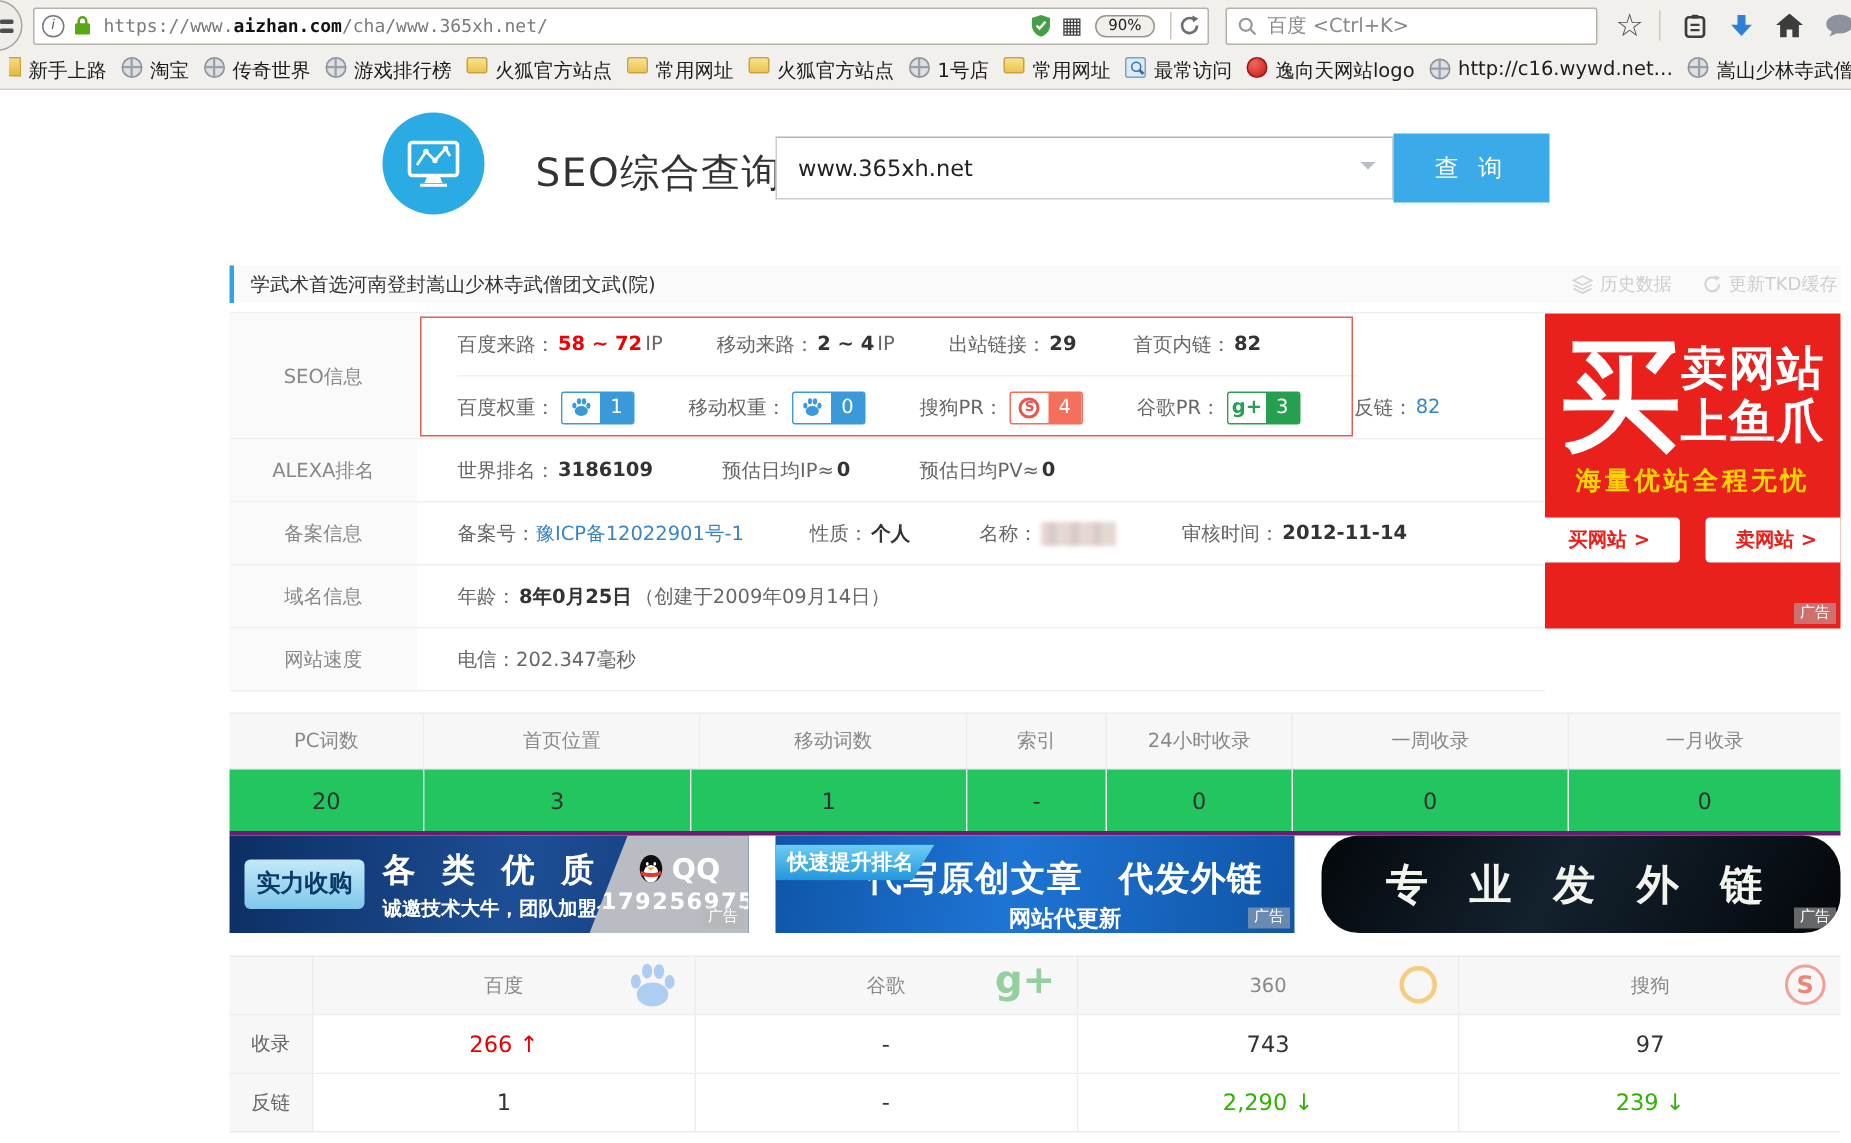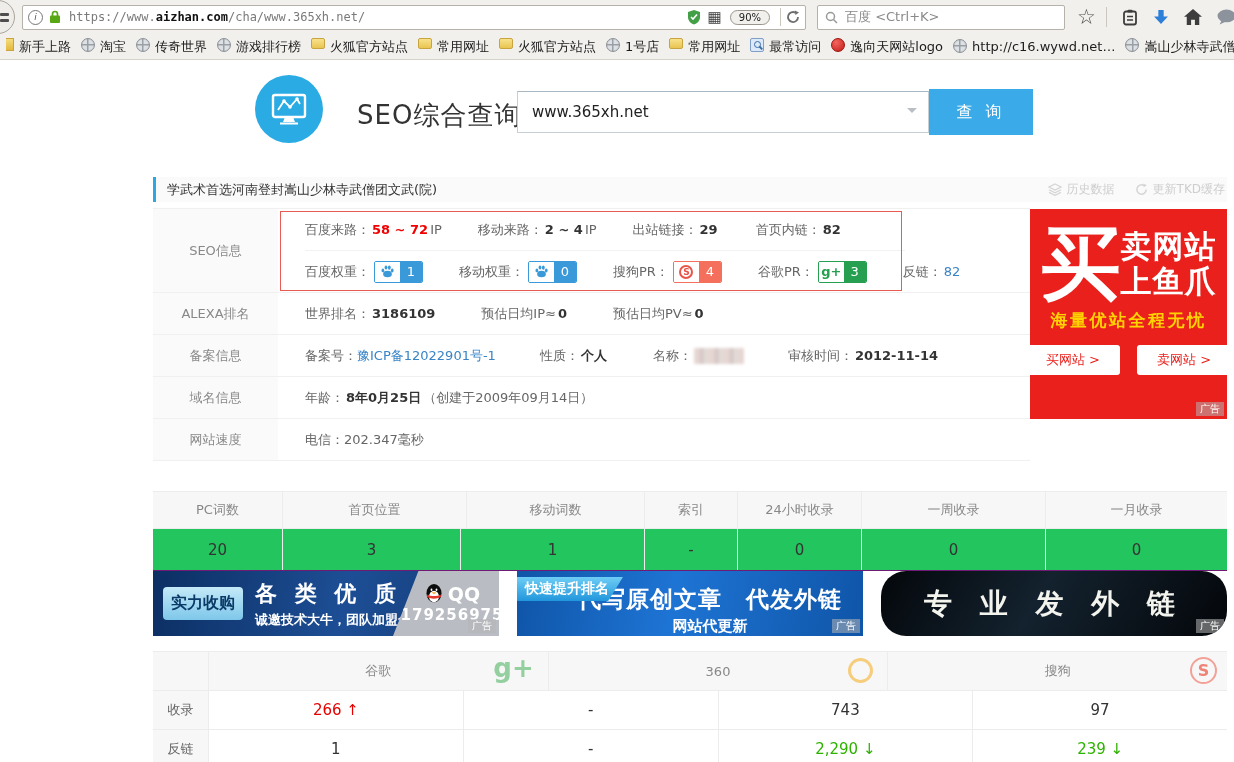--- a/index.html
+++ b/index.html
@@ -96,26 +96,26 @@
      background:repeating-linear-gradient(90deg,#e7d6d2 0 5px,#d8cac9 5px 10px,#e2dad6 10px 15px);
      filter:blur(1.5px);}
   
   .side-ad{position:absolute;left:877px;top:0;width:197px;height:210px;background:#e9201b;color:#fff;
            overflow:hidden;cursor:pointer;}
   .sa-main{display:flex;justify-content:center;align-items:center;margin-top:20px;}
   .sa-big{font-size:80px;font-weight:bold;line-height:0.85;}
   .sa-col{display:flex;flex-direction:column;font-size:31px;font-weight:bold;line-height:1.12;letter-spacing:1px;}
   .sa-sub{color:#ffd400;font-size:17px;font-weight:bold;letter-spacing:2.5px;text-align:center;margin-top:11px;white-space:nowrap;}
   .sa-btns{display:flex;justify-content:center;gap:17px;margin-top:13px;}
-  .sa-btn{background:#fff;color:#e9201b;font-size:13px;font-weight:normal;padding:6px 20px;border-radius:3px;
+  .sa-btn{background:#fff;color:#e9201b;font-size:13px;font-weight:bold;padding:6px 20px;border-radius:3px;
           cursor:pointer;white-space:nowrap;}
   .ad-tag{position:absolute;right:3px;bottom:3px;font-size:10px;color:#fff;
           background:rgba(180,180,180,.55);padding:1px 4px;line-height:1.2;}
   
-  .stats{margin-top:30px;border-top:1px solid #ececec;border-bottom:1px solid #701a75;}
+  .stats{margin-top:14px;border-top:1px solid #ececec;border-bottom:3px solid #701a75;}
   .st-row{display:flex;}
   .st-h .st-c{height:36px;background:#f7f7f7;color:#888;font-size:13px;}
   .st-v .st-c{height:41px;background:#22c55e;color:#333;font-size:15px;}
   .st-c{display:flex;align-items:center;justify-content:center;border-right:1px solid #ececec;box-sizing:border-box;}
   .st-h{border-bottom:1px solid #ececec;}
   .w1{width:130px;} .w2{width:178px;} .w3{width:184px;} .w4{width:93px;}
   .w5{width:124px;} .w6{width:184px;} .w7{width:181px;border-right:none;}
   
   .banners{display:flex;gap:18px;margin-top:0;}
   .banner{flex:1;height:65px;position:relative;overflow:hidden;cursor:pointer;}
@@ -542,20 +542,30 @@
     <div class="banner banner3">
       <span class="b3-title">专 业 发 外 链</span>
       <span class="ad-tag">广告</span>
     </div>
   </div>
 
   <div class="et">
     <div class="et-row et-h">
       <div class="et-label"></div>
       <div class="et-cell">
+        <span>百度</span>
+        <svg class="paw-lg" viewBox="0 0 24 24">
+            <ellipse cx="12" cy="16" rx="7" ry="5.3"></ellipse>
+            <ellipse cx="4.6" cy="10.2" rx="2.2" ry="3.1"></ellipse>
+            <ellipse cx="9.6" cy="5.6" rx="2.3" ry="3.3"></ellipse>
+            <ellipse cx="14.9" cy="5.8" rx="2.3" ry="3.3"></ellipse>
+            <ellipse cx="19.6" cy="10.4" rx="2.2" ry="3.1"></ellipse>
+          </svg>
+      </div>
+      <div class="et-cell">
         <span>谷歌</span>
         <span class="g-lg">g+</span>
       </div>
       <div class="et-cell">
         <span>360</span>
         <span class="o360-lg"></span>
       </div>
       <div class="et-cell">
         <span>搜狗</span>
         <span class="sg-lg">S</span>

